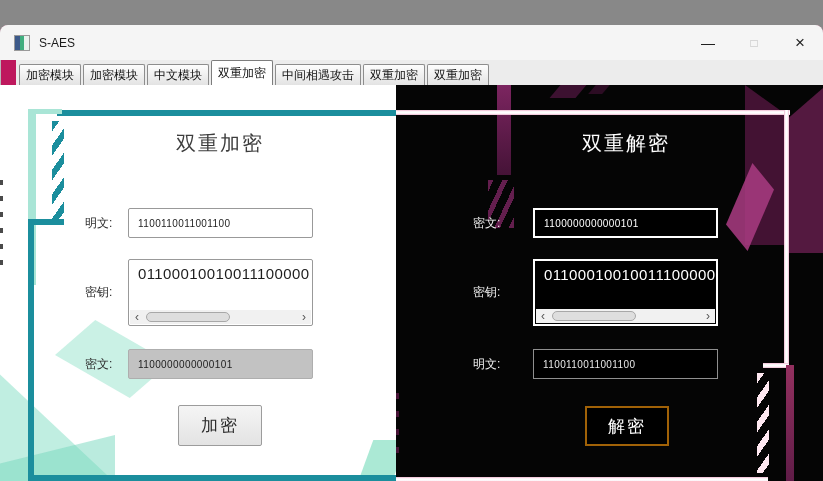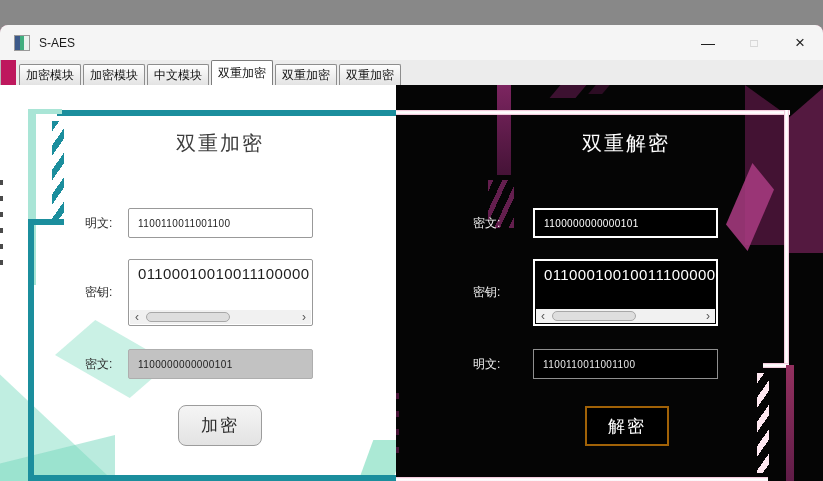--- a/index.html
+++ b/index.html
@@ -85,21 +85,21 @@
     font-size:15px;letter-spacing:.4px;white-space:nowrap;overflow:hidden;}
   .ta-left .ta-text{color:#1d1d1d;}
   .ta-right .ta-text{color:#fff;}
   .hscroll{position:absolute;left:1px;right:1px;bottom:1px;height:14px;background:#f1f1f1;}
   .hs-arrow{position:absolute;top:0;width:14px;height:14px;display:flex;align-items:center;justify-content:center;
     font-size:12px;color:#555;line-height:14px;}
   .hs-arrow.left{left:0;} .hs-arrow.right{right:0;}
   .hs-thumb{position:absolute;left:16px;top:2px;width:84px;height:10px;background:#dedede;
     border:1px solid #a8a8a8;border-radius:5px;box-sizing:border-box;}
   .btn{position:absolute;display:flex;align-items:center;justify-content:center;font-size:17px;letter-spacing:2px;box-sizing:border-box;}
-  .btn-left{background:linear-gradient(#f5f5f5,#e3e3e3);border:1px solid #9c9c9c;border-radius:8px;color:#2e2e2e;}
+  .btn-left{background:linear-gradient(#f5f5f5,#e3e3e3);border:1px solid #9c9c9c;border-radius:2px;color:#2e2e2e;}
   .btn-right{background:#000;border:2px solid #a16207;color:#fff;}
   
   .e-lab1{left:85px;top:123px;height:30px;} .e-in1{left:128px;top:123px;width:185px;height:30px;}
   .e-lab2{left:85px;top:174px;height:67px;} .e-ta{left:128px;top:174px;width:185px;height:67px;}
   .e-lab3{left:85px;top:264px;height:30px;} .e-out{left:128px;top:264px;width:185px;height:30px;}
   .e-btn{left:178px;top:320px;width:84px;height:41px;}
   
   .d-lab1{left:77px;top:123px;height:30px;} .d-in1{left:137px;top:123px;width:185px;height:30px;}
   .d-lab2{left:77px;top:174px;height:67px;} .d-ta{left:137px;top:174px;width:185px;height:67px;}
   .d-lab3{left:77px;top:264px;height:30px;} .d-out{left:137px;top:264px;width:185px;height:30px;}
@@ -119,20 +119,21 @@
       <div class="win-btn max">□</div>
       <div class="win-btn close">×</div>
     </div>
   </div>
 
   <div class="tabbar">
     <div class="tab">加密模块</div>
     <div class="tab">加密模块</div>
     <div class="tab">中文模块</div>
     <div class="tab selected">双重加密</div>
+    <div class="tab">中间相遇攻击</div>
     <div class="tab">双重加密</div>
     <div class="tab">双重加密</div>
   </div>
 
   <div class="content">
 
     <div class="panel panel-left">
       <div class="decor l-mint-big"></div>
       <div class="decor l-mint-low"></div>
       <div class="decor l-mint-mid"></div>

